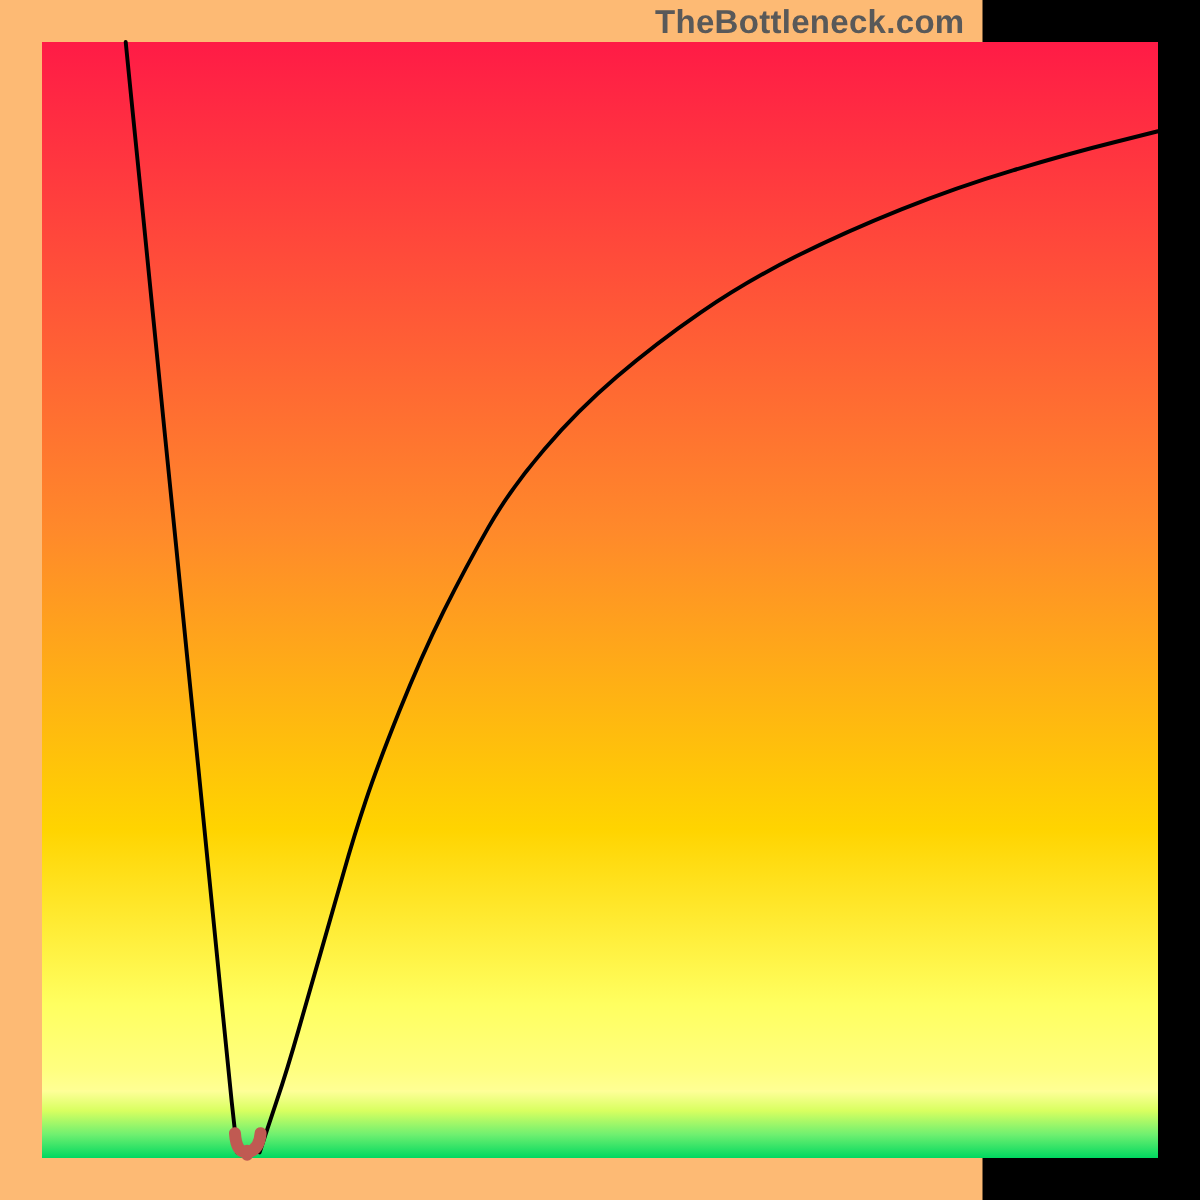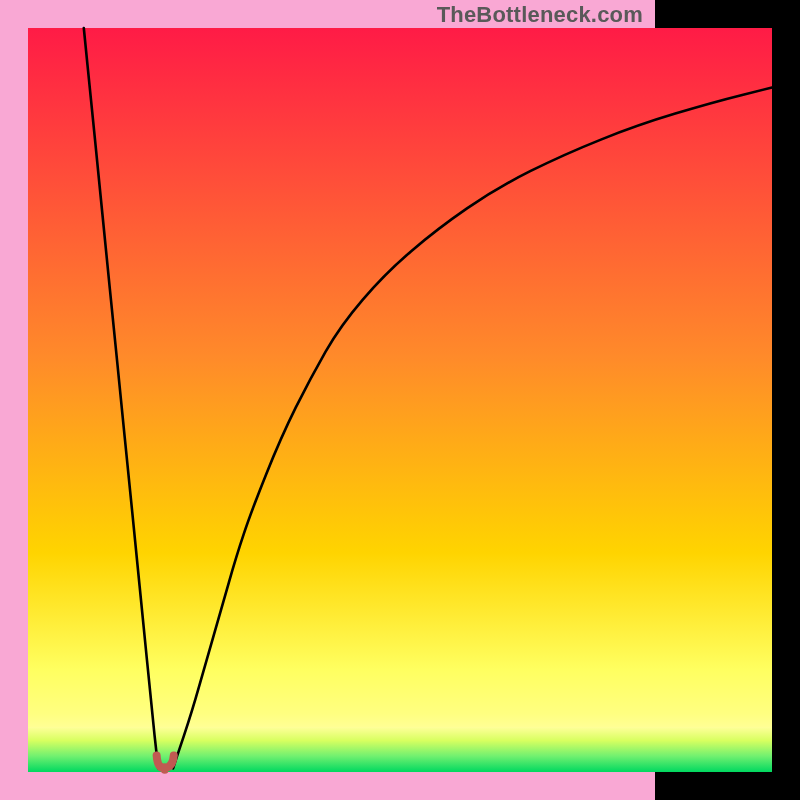--- a/index.html
+++ b/index.html
@@ -7,21 +7,21 @@
     padding: 0;
     width: 800px;
     height: 800px;
     background: #000;
     overflow: hidden;
   }
   .frame {
     position: relative;
     width: 655px;
     height: 800px;
-    background: #f9a8d4;
+    background: #fdba74;
   }
   .watermark {
     position: absolute;
     top: 2px;
     right: 12px;
     font-family: Arial, Helvetica, sans-serif;
     font-size: 22px;
     font-weight: 600;
     color: #595959;
     letter-spacing: 0.2px;

